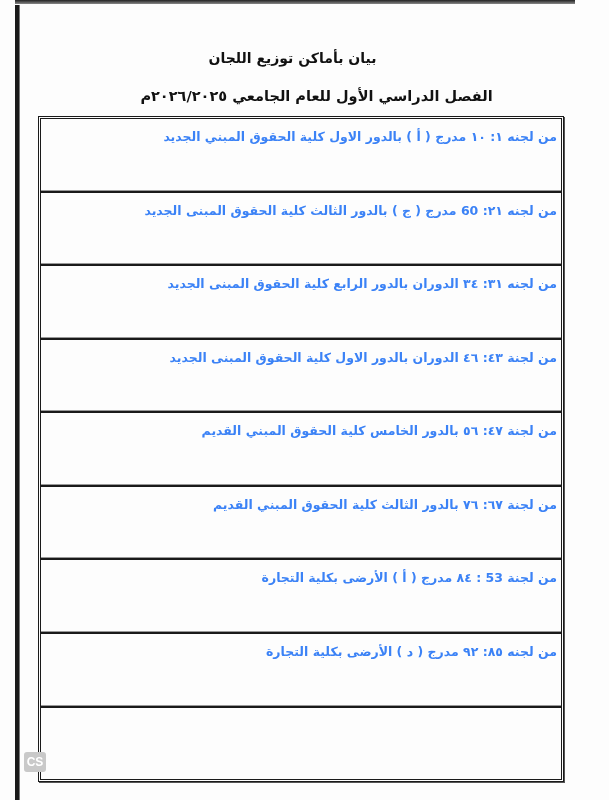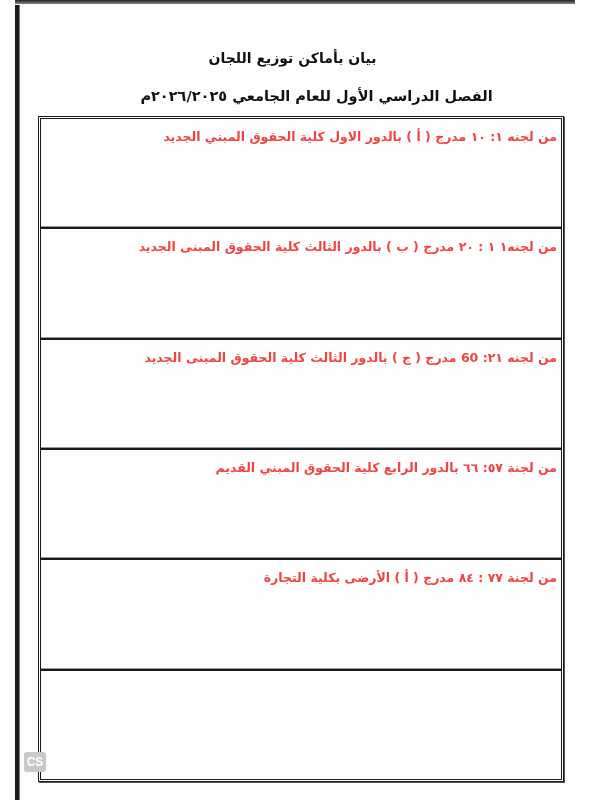--- a/index.html
+++ b/index.html
@@ -79,21 +79,21 @@
       box-shadow: none;
     }
     .row-text {
       position: absolute;
       right: 4px;
       top: 10px;
       font-size: 12.5px;
       font-weight: bold;
       white-space: nowrap;
       direction: rtl;
-      color: #ef4444;
+      color: #3b82f6;
     }
     .watermark {
       position: absolute;
       left: 24px;
       top: 752px;
       display: flex;
       align-items: center;
       gap: 4px;
       color: #b5b5b5;
       font-family: "Liberation Sans", sans-serif;
@@ -120,30 +120,39 @@
 
 <div class="title t1">بيان بأماكن توزيع اللجان</div>
 <div class="title t2">الفصل الدراسي الأول للعام الجامعي ٢٠٢٦/٢٠٢٥م</div>
 
 <div class="table-box">
   <div class="rows">
     <div class="row">
         <span class="row-text">من لجنه ١:  ١٠      مدرج  ( أ ) بالدور الاول كلية الحقوق المبني الجديد</span>
       </div>
     <div class="row">
-        <span class="row-text">من لجنه١ ١ : ٢٠    مدرج ( ب ) بالدور الثالث كلية الحقوق المبنى الجديد</span>
-      </div>
-    <div class="row">
         <span class="row-text">من لجنه  ٢١: 60  مدرج ( ج ) بالدور الثالث كلية الحقوق المبنى الجديد</span>
       </div>
     <div class="row">
-        <span class="row-text">من لجنة ٥٧: ٦٦   بالدور الرابع  كلية الحقوق المبني القديم</span>
+        <span class="row-text">من لجنه  ٣١: ٣٤    الدوران بالدور الرابع كلية الحقوق المبنى الجديد</span>
       </div>
     <div class="row">
-        <span class="row-text">من لجنة ٧٧ : ٨٤  مدرج  ( أ )  الأرضى بكلية التجارة</span>
+        <span class="row-text">من لجنة  ٤٣: ٤٦       الدوران بالدور الاول كلية الحقوق المبنى الجديد</span>
+      </div>
+    <div class="row">
+        <span class="row-text">من لجنة ٤٧: ٥٦       بالدور الخامس  كلية الحقوق المبني القديم</span>
+      </div>
+    <div class="row">
+        <span class="row-text">من لجنة ٦٧: ٧٦ بالدور الثالث كلية الحقوق المبني القديم</span>
+      </div>
+    <div class="row">
+        <span class="row-text">من لجنة 53 : ٨٤  مدرج  ( أ )  الأرضى بكلية التجارة</span>
+      </div>
+    <div class="row">
+        <span class="row-text">من لجنه ٨٥: ٩٢   مدرج ( د )  الأرضى بكلية التجارة</span>
       </div>
     <div class="row">
         <span class="row-text"></span>
       </div>
   </div>
 </div>
 
 <div class="watermark">
   <span class="cs-logo">CS</span>
 </div>

